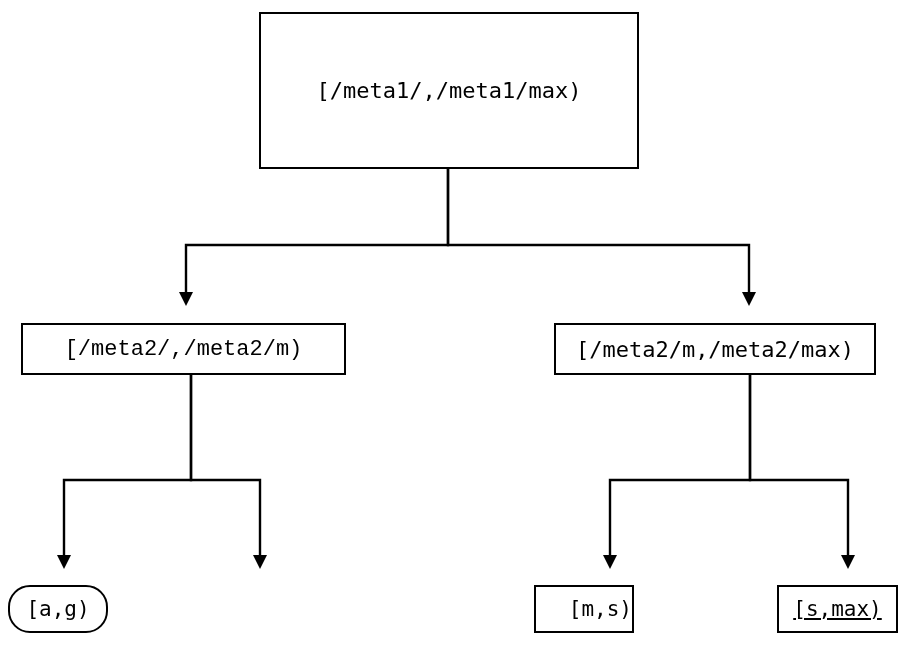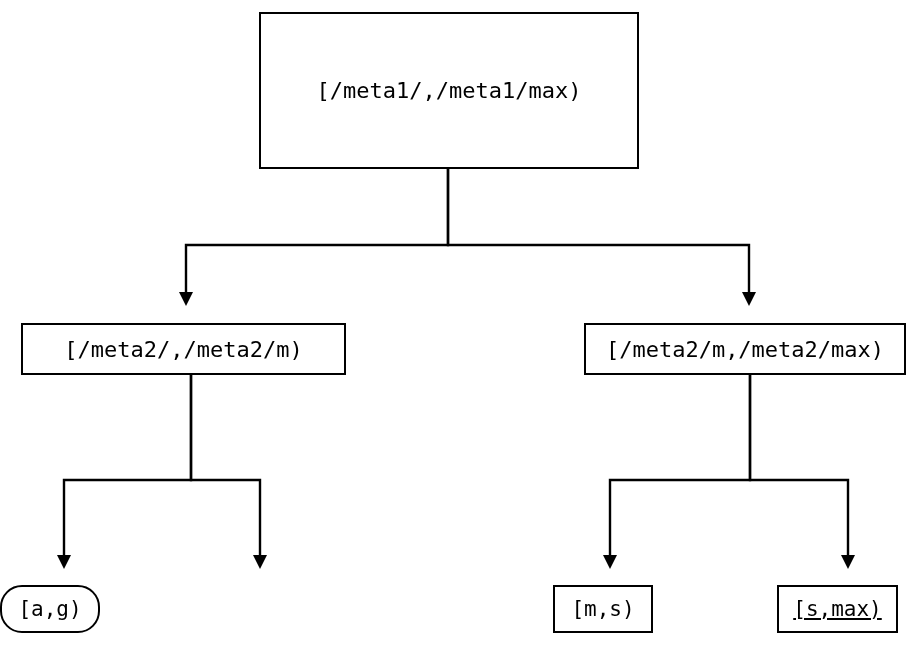--- a/index.html
+++ b/index.html
@@ -89,34 +89,34 @@
     <g>
       <path d="M 750 375 L 750 480 L 848 480 L 848 555" fill="none" stroke="#000000" stroke-width="2.4"></path>
       <polygon points="841,555 855,555 848,569" fill="#000000"></polygon>
     </g>
   </svg>
 
   <div class="node-box level-root" style="left:259px; top:12px; width:380px; height:157px;">
     <span class="node-label">[/meta1/,/meta1/max)</span>
   </div>
 
-  <div class="node-box level-mid" style="left:21px; top:323px; width:325px; height:52px;">
+  <div class="node-box level-mid" style="left:21px; top:323px; width:325px; height:52px;font-family:Liberation Mono, monospace;">
     <span class="node-label">[/meta2/,/meta2/m)</span>
   </div>
 
-  <div class="node-box level-mid" style="left:584px; top:323px; width:322px; height:52px;">
+  <div class="node-box level-mid" style="left:554px; top:323px; width:322px; height:52px;">
     <span class="node-label">[/meta2/m,/meta2/max)</span>
   </div>
 
-  <div class="node-box level-leaf" style="left:0; top:585px; width:100px; height:48px;border-radius:22px;">
+  <div class="node-box level-leaf" style="left:8px; top:585px; width:100px; height:48px;border-radius:22px;">
     <span class="node-label">[a,g)</span>
   </div>
 
 
-  <div class="node-box level-leaf" style="left:553px; top:585px; width:100px; height:48px;">
+  <div class="node-box level-leaf" style="left:534px; top:585px; width:100px; height:48px;justify-content:flex-end;">
     <span class="node-label">[m,s)</span>
   </div>
 
   <div class="node-box level-leaf" style="left:777px; top:585px; width:121px; height:48px;text-decoration:underline;">
     <span class="node-label">[s,max)</span>
   </div>
 
 </div>
 
 </body></html>

